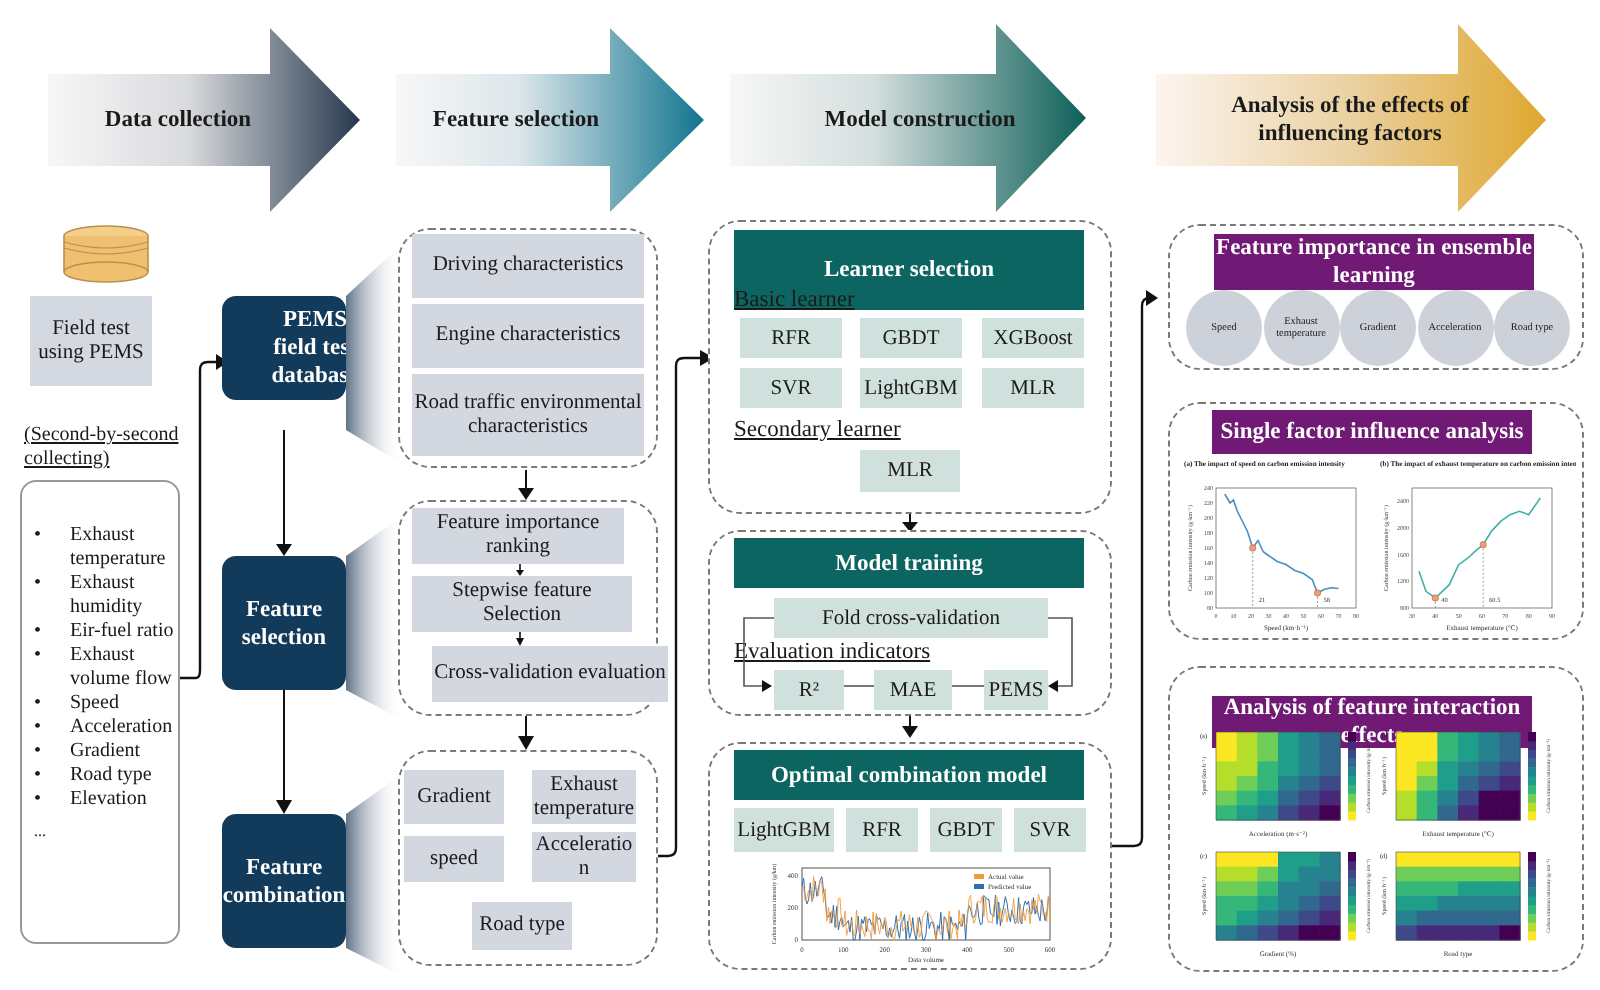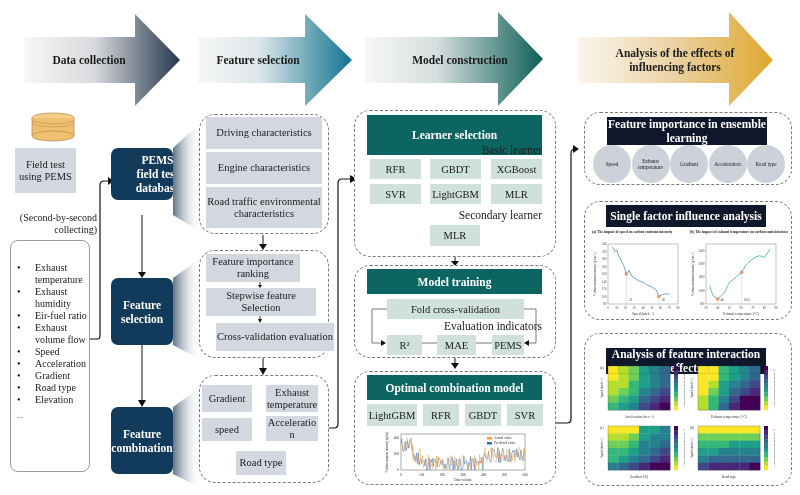--- a/index.html
+++ b/index.html
@@ -13,30 +13,30 @@
 
   
   .cell { position: absolute; background: #d3d8e0; font-size: 10.5px; text-align: center; display: flex; align-items: center; justify-content: center; line-height: 12px; }
   .tealcell { position: absolute; background: #cfe0dd; font-size: 10.5px; text-align: center; display: flex; align-items: center; justify-content: center; }
 
   
   .navy { position: absolute; background: #123a5a; color: #fff; border-radius: 7px; font-weight: bold; font-size: 11.5px; text-align: center; display: flex; align-items: center; justify-content: center; line-height: 14px; }
 
   
   .tealhead { position: absolute; background: #0c6560; color: #fff; font-weight: bold; font-size: 11.5px; display: flex; align-items: center; justify-content: center; }
-  .goldhead { position: absolute; background: #0f172a; color: #fff; font-weight: bold; font-size: 11.5px; text-align: center; display: flex; align-items: center; justify-content: center; line-height: 14px; }
+  .goldhead { position: absolute; background: #701a75; color: #fff; font-weight: bold; font-size: 11.5px; text-align: center; display: flex; align-items: center; justify-content: center; line-height: 14px; }
 
   .circle { position: absolute; width: 38px; height: 38px; border-radius: 50%; background: #cdd1d9; font-size: 5.2px; text-align: center; display: flex; align-items: center; justify-content: center; line-height: 6px; }
 
   .list { position: absolute; left: 10px; top: 240px; width: 80px; height: 232px; border: 1px solid #999; border-radius: 8px; background: #fff; }
   .list ul { list-style: none; padding: 21px 0 0 6px; }
   .list li { font-size: 10px; line-height: 12px; position: relative; padding-left: 18px; }
   .list li.bullet::before { content: "\2022"; position: absolute; left: 0; top: 0; font-size: 10px; }
 
-  .small-label { font-size: 10.5px; text-align: right; }
+  .small-label { font-size: 10.5px; text-align: left; text-decoration: underline; }
   svg text { font-family: "Liberation Serif", "DejaVu Serif", serif; }
 </style>
 </head>
 <body>
 
 <svg class="abs" style="left:0;top:0" width="800" height="112">
   <defs>
     <linearGradient id="g0" x1="0" x2="1">
         <stop offset="0" stop-color="#f7f7f7"></stop>
         <stop offset="0.45" stop-color="#d9dadd"></stop>
@@ -127,21 +127,21 @@
 <div class="cell" style="left:206px;top:117px;width:116px;height:32px;">Driving characteristics</div>
 <div class="cell" style="left:206px;top:152px;width:116px;height:32px;">Engine characteristics</div>
 <div class="cell" style="left:206px;top:187px;width:116px;height:41px;">Road traffic environmental characteristics</div>
 
 <svg class="abs" style="left:258px;top:235px" width="10" height="16">
   <line x1="5" y1="0" x2="5" y2="10" stroke="#111" stroke-width="1"></line>
     <polygon points="1,9 9,9 5,15" fill="#111"></polygon>
 </svg>
 
 <div class="dash" style="left:199px;top:250px;width:130px;height:108px;"></div>
-<div class="cell" style="left:206px;top:254px;width:94px;height:28px;">Feature importance ranking</div>
+<div class="cell" style="left:206px;top:254px;width:106px;height:28px;">Feature importance ranking</div>
 <div class="cell" style="left:206px;top:288px;width:110px;height:28px;">Stepwise feature Selection</div>
 <div class="cell" style="left:216px;top:323px;width:118px;height:28px;">Cross-validation evaluation</div>
 <svg class="abs" style="left:256px;top:282px" width="8" height="42">
   <line x1="4" y1="0" x2="4" y2="4" stroke="#111" stroke-width="0.8"></line>
     <polygon points="2,3 6,3 4,6" fill="#111"></polygon>
   <line x1="4" y1="34" x2="4" y2="38" stroke="#111" stroke-width="0.8"></line>
     <polygon points="2,37 6,37 4,41" fill="#111"></polygon>
 </svg>
 
 <svg class="abs" style="left:258px;top:358px" width="10" height="18">

